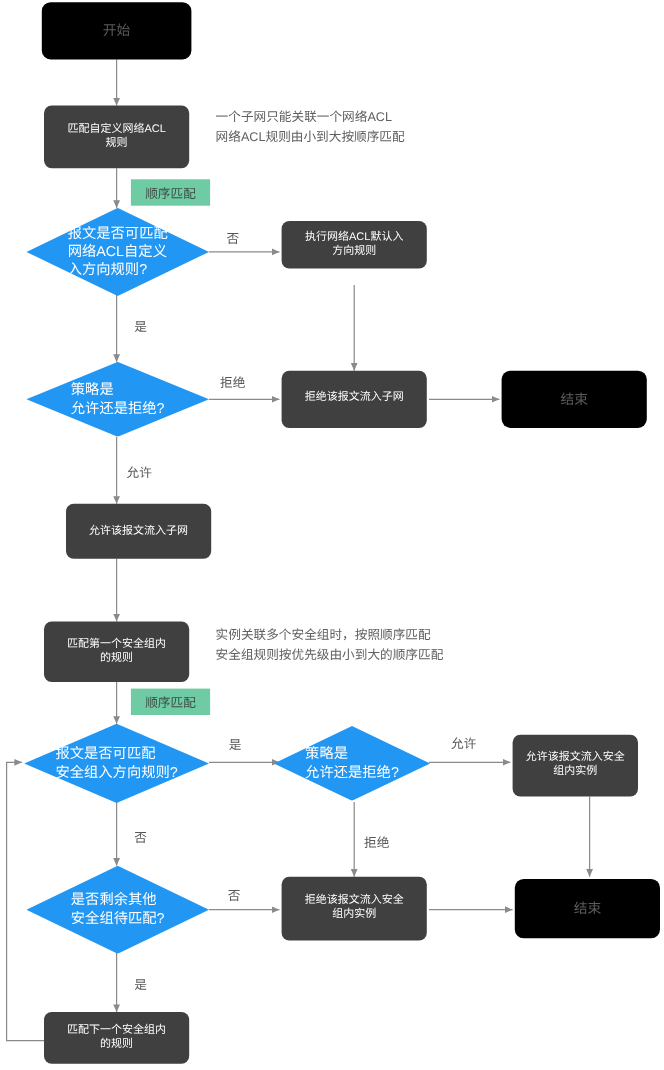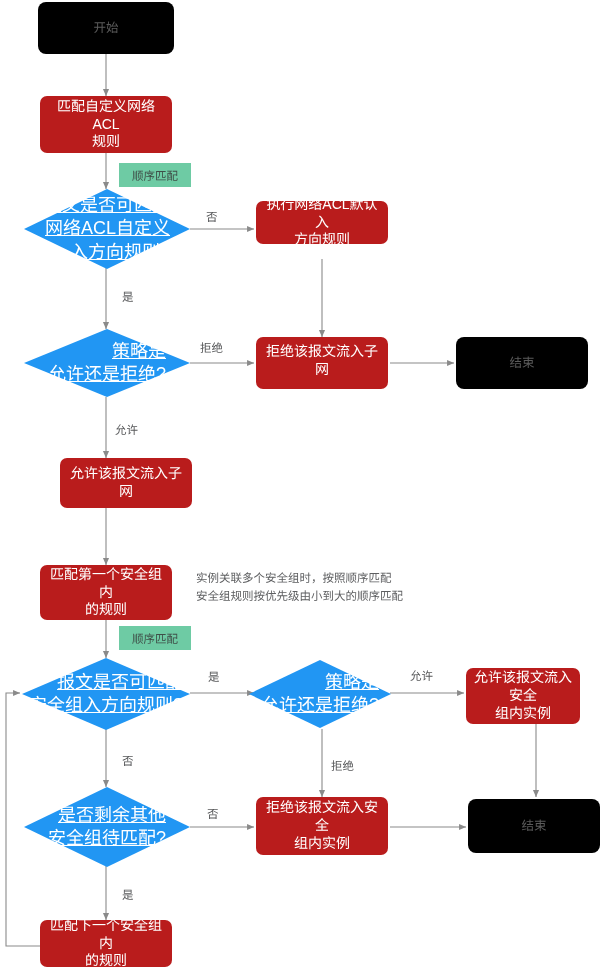--- a/index.html
+++ b/index.html
@@ -24,25 +24,25 @@
   .node {
     position: absolute;
     display: flex; align-items: center; justify-content: center;
     text-align: center;
     line-height: 1.28;
     white-space: pre-line;
     user-select: none;
   }
 
   .proc {
-    background: #b91c1c;
+    background: #404040;
     color: #ffffff;
     border-radius: 7px;
-    font-size: 14px;
-    padding: 10px 6px;
+    font-size: 10px;
+    padding: 20px 6px;
   }
 
   .terminal {
     background: #000000;
     color: #5b5b5b;
     border-radius: 8px;
     font-size: 12.5px;
   }
 
   .diamond-wrap {
@@ -50,26 +50,25 @@
     display: flex; align-items: center; justify-content: center;
   }
   .diamond-shape {
     position: absolute; inset: 0;
     background: #2196f3;
     clip-path: polygon(50% 0%, 100% 50%, 50% 100%, 0% 50%);
   }
   .diamond-label {
     position: relative;
     color: #ffffff;
-    font-size: 18px;
-    text-align: right;
+    font-size: 13px;
+    text-align: left;
     line-height: 1.28;
     white-space: pre-line;
     user-select: none;
-    text-decoration: underline;
   }
 
   .edge-label {
     position: absolute;
     color: #57585a;
     font-size: 11.5px;
     white-space: nowrap;
     user-select: none;
   }
 
@@ -209,20 +208,22 @@
   </div>
 
   <div class="badge" style="left:119px; top:163px; width:72px; height:24px;">
     <span>顺序匹配</span>
   </div>
 
   <div class="badge" style="left:119px; top:626px; width:72px; height:24px;">
     <span>顺序匹配</span>
   </div>
 
+  <div class="note" style="left:196px; top:99px; width:400px;">一个子网只能关联一个网络ACL
+网络ACL规则由小到大按顺序匹配</div>
 
   <div class="note" style="left:196px; top:570px; width:400px;">实例关联多个安全组时，按照顺序匹配
 安全组规则按优先级由小到大的顺序匹配</div>
 
   <div class="edge-label" style="left:206px; top:208px;">否</div>
 
   <div class="edge-label" style="left:122px; top:288px;">是</div>
 
   <div class="edge-label" style="left:200px; top:339px;">拒绝</div>
 

